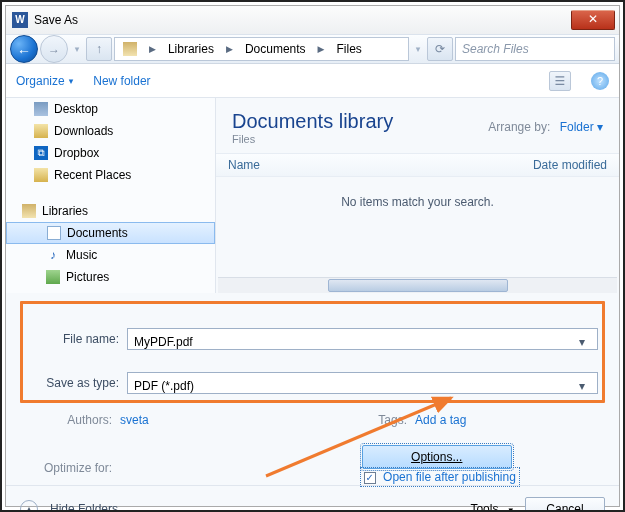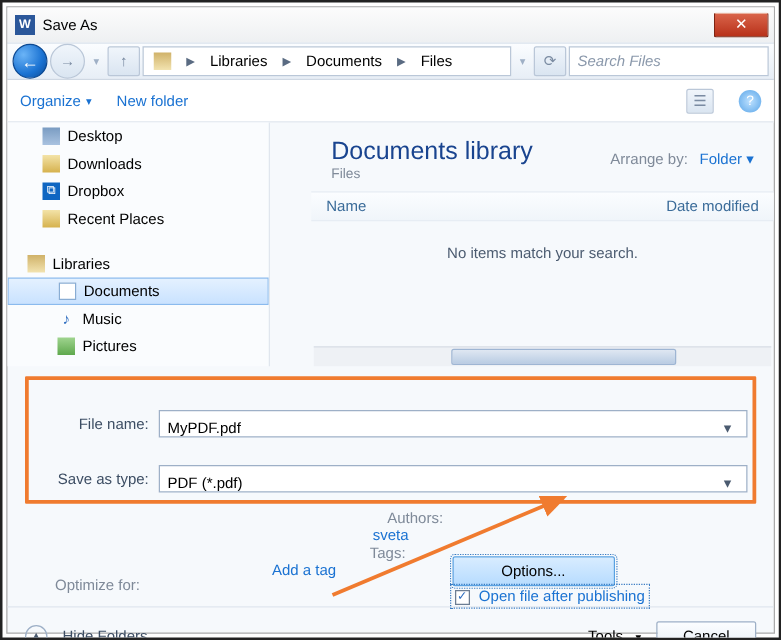--- a/index.html
+++ b/index.html
@@ -18,21 +18,21 @@
   .navcap{width:14px;height:24px;color:#9fb0c6;display:flex;align-items:center;justify-content:center;font-size:9px;}
   .bc{flex:1;height:24px;border:1px solid #bac7d8;background:#fff;display:flex;align-items:center;overflow:hidden;}
   .bc .seg{padding:0 8px;height:100%;display:flex;align-items:center;}
   .bc .chev{color:#5a6b82;font-size:9px;padding:0 4px;}
   .search{width:160px;height:24px;border:1px solid #bac7d8;background:#fff;display:flex;align-items:center;}
   .search span{color:#8a98ab;padding-left:6px;font-style:italic;}
   .toolbar{height:34px;background:#fff;border-bottom:1px solid #e0e6ee;display:flex;align-items:center;padding:0 10px;gap:20px;}
   .toolbar .org{color:#1a72d2;display:flex;align-items:center;gap:4px;}
   .toolbar .sp{flex:1;}
   .toolbar .help{width:18px;height:18px;border-radius:50%;background:radial-gradient(#bde1ff,#5aa5e8);color:#fff;text-align:center;line-height:18px;font-size:11px;}
-  .body{display:flex;height:195px;gap:33px;}
+  .body{display:flex;height:195px;}
   .sidebar{width:210px;border-right:1px solid #e0e6ee;background:#fafcfe;overflow:hidden;}
   .sb-item{height:22px;display:flex;align-items:center;padding-left:28px;gap:6px;}
   .sb-item.sub{padding-left:40px;}
   .sb-item.sel{background:linear-gradient(#e4f1ff,#c9e2ff);border:1px solid #8abaee;}
   .ic{width:14px;height:14px;flex:0 0 14px;}
   .ic-desktop{background:linear-gradient(#7a9cc2,#a9c2e0);}
   .ic-dl{background:linear-gradient(#f3e3a8,#d6b24e);}
   .ic-db{background:#0f66c2;color:#fff;font-size:10px;text-align:center;line-height:14px;}
   .ic-rp{background:linear-gradient(#f3e3a8,#d6b24e);position:relative;}
   .ic-lib{background:linear-gradient(#d0b269,#f2e3b0);}
@@ -59,21 +59,21 @@
   .dd{width:18px;text-align:center;color:#4b5b70;}
   .lnk{color:#1a72d2;}
   .opt{display:flex;flex-wrap:wrap;margin-top:6px;}
   .opt .left{width:55%;}
   .opt .right{width:45%;padding-left:20px;}
   .radio{display:inline-block;width:12px;height:12px;border:1px solid #6c7d93;border-radius:50%;vertical-align:middle;margin-right:4px;position:relative;}
   .radio.on::after{content:"";position:absolute;inset:2px;border-radius:50%;background:#3a7cc2;}
   .cb{display:inline-block;width:12px;height:12px;border:1px solid #6c7d93;background:#fff;vertical-align:middle;margin-right:4px;text-align:center;line-height:10px;color:#2b6bbf;font-size:10px;}
   .btn{height:24px;border:1px solid #9eb0c7;background:linear-gradient(#fbfdff,#e7eef6);display:inline-flex;align-items:center;justify-content:center;padding:0 16px;border-radius:2px;}
   .btn.primary{background:linear-gradient(#d8ecff,#a9d4ff);border-color:#5e9dd8;}
-  .btn.opt{width:130px;border-color:#58a1e2;background:linear-gradient(#d8ecff,#b7dcff);}
+  .btn.opt{width:150px;border-color:#58a1e2;background:linear-gradient(#d8ecff,#b7dcff);text-decoration:underline;}
   .dashed{outline:1px dotted #3a7cc2;outline-offset:1px;}
   .bottombar{height:46px;display:flex;align-items:center;padding:0 14px;gap:12px;border-top:1px solid #e0e6ee;}
   .sp{flex:1;}
   .hidefold{display:flex;align-items:center;gap:6px;color:#3c4d63;}
   .up{width:18px;height:18px;border:1px solid #9eb0c7;border-radius:50%;text-align:center;line-height:16px;color:#4b5b70;font-size:10px;}
   .arrow{position:absolute;pointer-events:none;}
 </style>
 </head>
 <body>
 
@@ -192,21 +192,21 @@
       <div class="row">
         <span class="lbl">Save as type:</span>
         <div class="field">
           <span>PDF (*.pdf)</span>
           <span class="sp"></span>
               <span class="dd">▾</span>
         </div>
       </div>
     </div>
 
-    <div class="row" style="margin-top:4px;flex-direction:column;">
+    <div class="row" style="margin-top:4px;">
       <span class="lbl g">Authors:</span>
       <span class="lnk">sveta</span>
       <span style="flex:1;"></span>
       <span class="lbl g" style="width:40px;">Tags:</span>
       <span class="lnk" style="width:190px;">Add a tag</span>
     </div>
 
     <div class="opt">
       <div class="left">
         <div class="row" style="height:auto;align-items:flex-end;padding-top:4px;">

